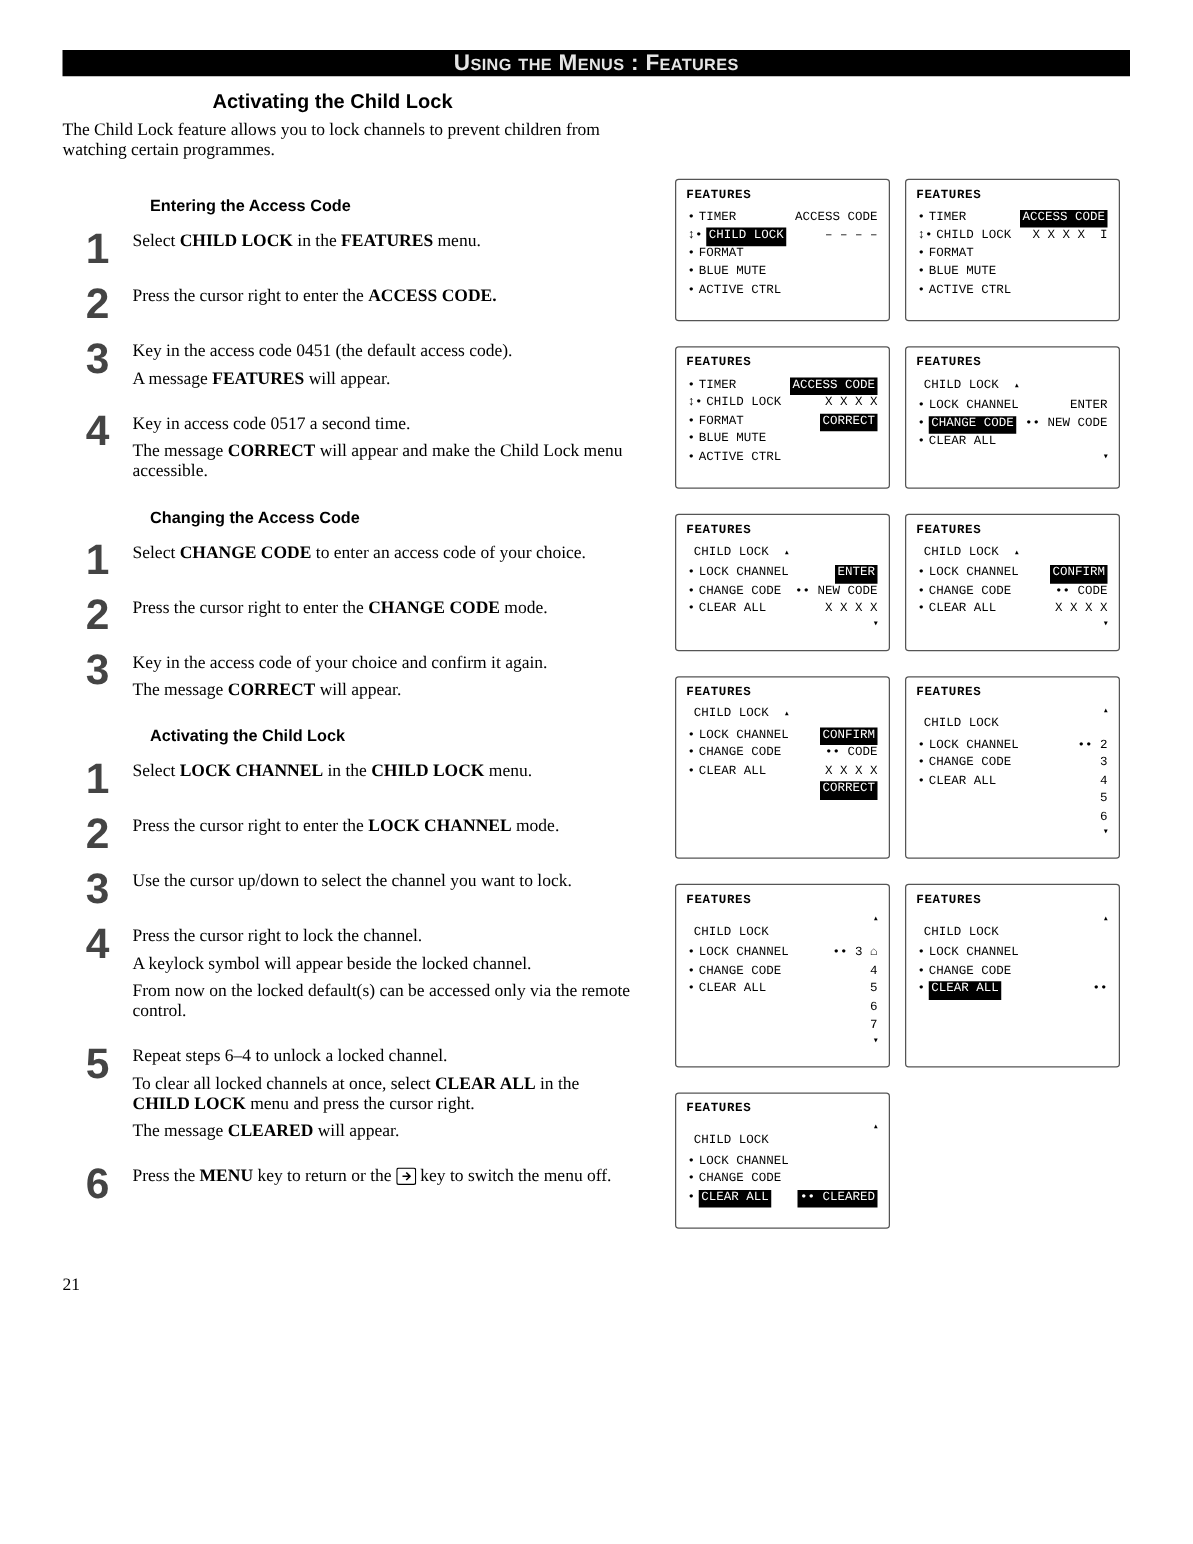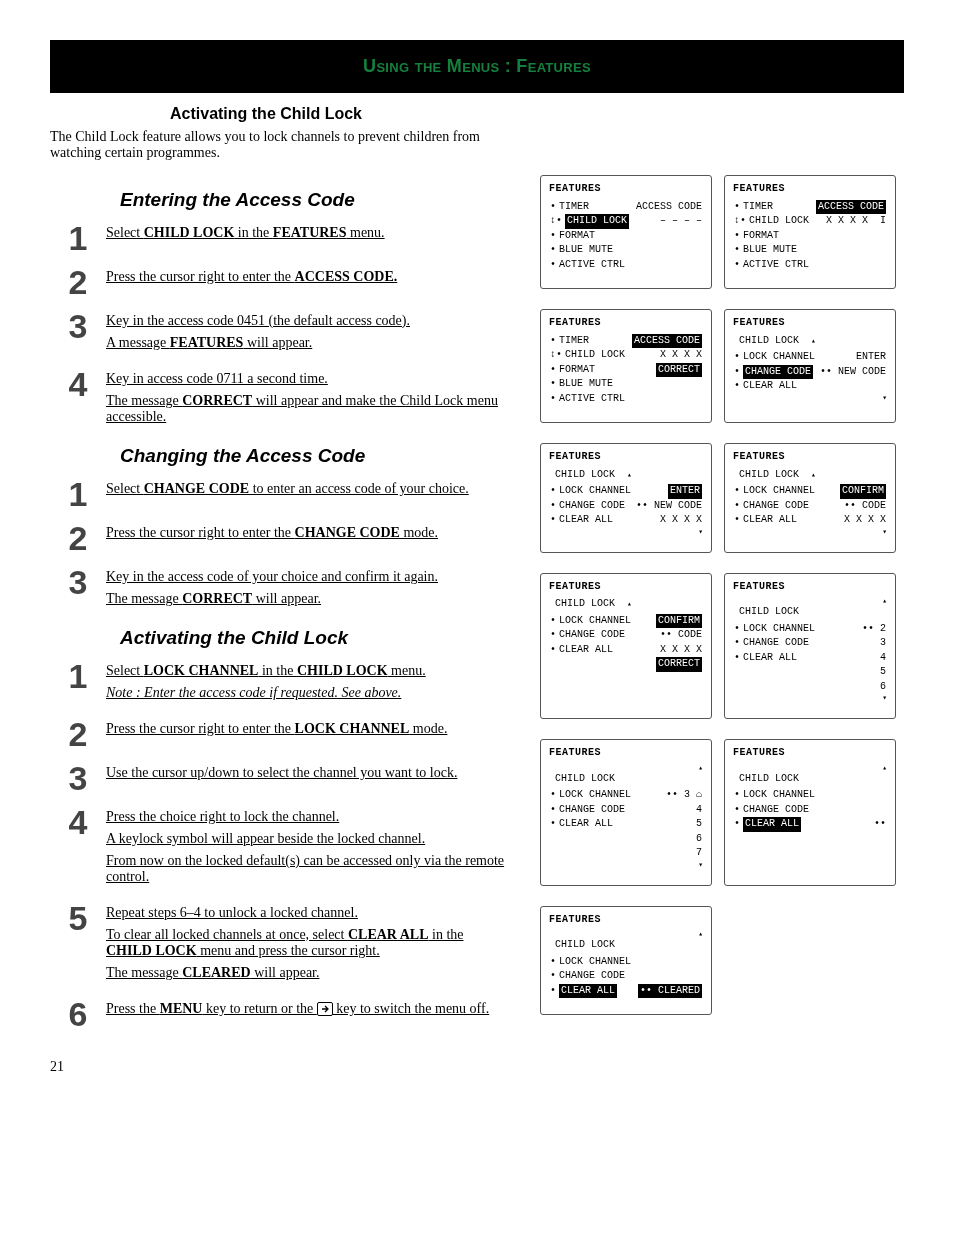--- a/index.html
+++ b/index.html
@@ -6,25 +6,25 @@
     margin: 0;
     padding: 40px 50px;
     font-family: "Times New Roman", serif;
     font-size: 14px;
     color: #000;
     width: 854px;
     background: #fff;
   }
   .banner {
     background: #000;
-    color: #15803d;
+    color: #e5e5e5;
     text-align: center;
     font-family: "Arial Black", Arial, sans-serif;
     font-weight: bold;
-    padding: 16px 0;
+    padding: 0 0;
     font-size: 18px;
     letter-spacing: 0.3px;
     margin-bottom: 12px;
     font-variant: small-caps;
   }
   .main-heading {
     font-family: Arial, sans-serif;
     font-weight: bold;
     font-size: 16px;
     text-align: left;
@@ -36,39 +36,38 @@
   }
   .columns {
     display: flex;
     gap: 30px;
   }
   .left-col { flex: 0 0 460px; }
   .right-col { flex: 0 0 380px; }
   .sub-heading {
     font-family: Arial, sans-serif;
     font-weight: bold;
-    font-size: 19px;
+    font-size: 13px;
     margin: 14px 0 10px 70px;
-    font-style: italic;
   }
   .step {
     display: flex;
     align-items: flex-start;
     margin-bottom: 10px;
   }
   .step-num {
     flex: 0 0 56px;
     font-family: Arial, sans-serif;
     font-weight: bold;
     font-size: 34px;
     line-height: 1;
     color: #444;
     text-align: center;
   }
-  .step-body { flex: 1; padding-top: 4px; text-decoration: underline; }
+  .step-body { flex: 1; padding-top: 4px; }
   .step-body p { margin: 0 0 6px 0; }
   b { font-weight: bold; }
   em.note { font-style: italic; }
   .page-num { margin-top: 18px; }
   .panel-pair {
     display: flex;
     gap: 12px;
     margin-bottom: 20px;
   }
   .panel {
@@ -133,21 +132,21 @@
         <div class="step">
           <div class="step-num">3</div>
           <div class="step-body">
             <p>Key in the access code 0451 (the default access code).</p>
             <p>A message <b>FEATURES</b> will appear.</p>
           </div>
         </div>
         <div class="step">
           <div class="step-num">4</div>
           <div class="step-body">
-            <p>Key in access code 0711 a second time.</p>
+            <p>Key in access code 0517 a second time.</p>
             <p>The message <b>CORRECT</b> will appear and make the Child Lock menu accessible.</p>
           </div>
         </div>
       </div>
 
     <div class="sub-heading">Changing the Access Code</div>
     <div>
         <div class="step">
           <div class="step-num">1</div>
           <div class="step-body">
@@ -168,39 +167,38 @@
           </div>
         </div>
       </div>
 
     <div class="sub-heading">Activating the Child Lock</div>
     <div>
         <div class="step">
           <div class="step-num">1</div>
           <div class="step-body">
             <p>Select <b>LOCK CHANNEL</b> in the <b>CHILD LOCK</b> menu.</p>
-            <p><em class="note">Note : Enter the access code if requested. See above.</em></p>
           </div>
         </div>
         <div class="step">
           <div class="step-num">2</div>
           <div class="step-body">
             <p>Press the cursor right to enter the <b>LOCK CHANNEL</b> mode.</p>
           </div>
         </div>
         <div class="step">
           <div class="step-num">3</div>
           <div class="step-body">
             <p>Use the cursor up/down to select the channel you want to lock.</p>
           </div>
         </div>
         <div class="step">
           <div class="step-num">4</div>
           <div class="step-body">
-            <p>Press the choice right to lock the channel.</p>
+            <p>Press the cursor right to lock the channel.</p>
             <p>A keylock symbol will appear beside the locked channel.</p>
             <p>From now on the locked default(s) can be accessed only via the remote control.</p>
           </div>
         </div>
         <div class="step">
           <div class="step-num">5</div>
           <div class="step-body">
             <p>Repeat steps 6–4 to unlock a locked channel.</p>
             <p>To clear all locked channels at once, select <b>CLEAR ALL</b> in the <b>CHILD LOCK</b> menu and press the cursor right.</p>
             <p>The message <b>CLEARED</b> will appear.</p>

